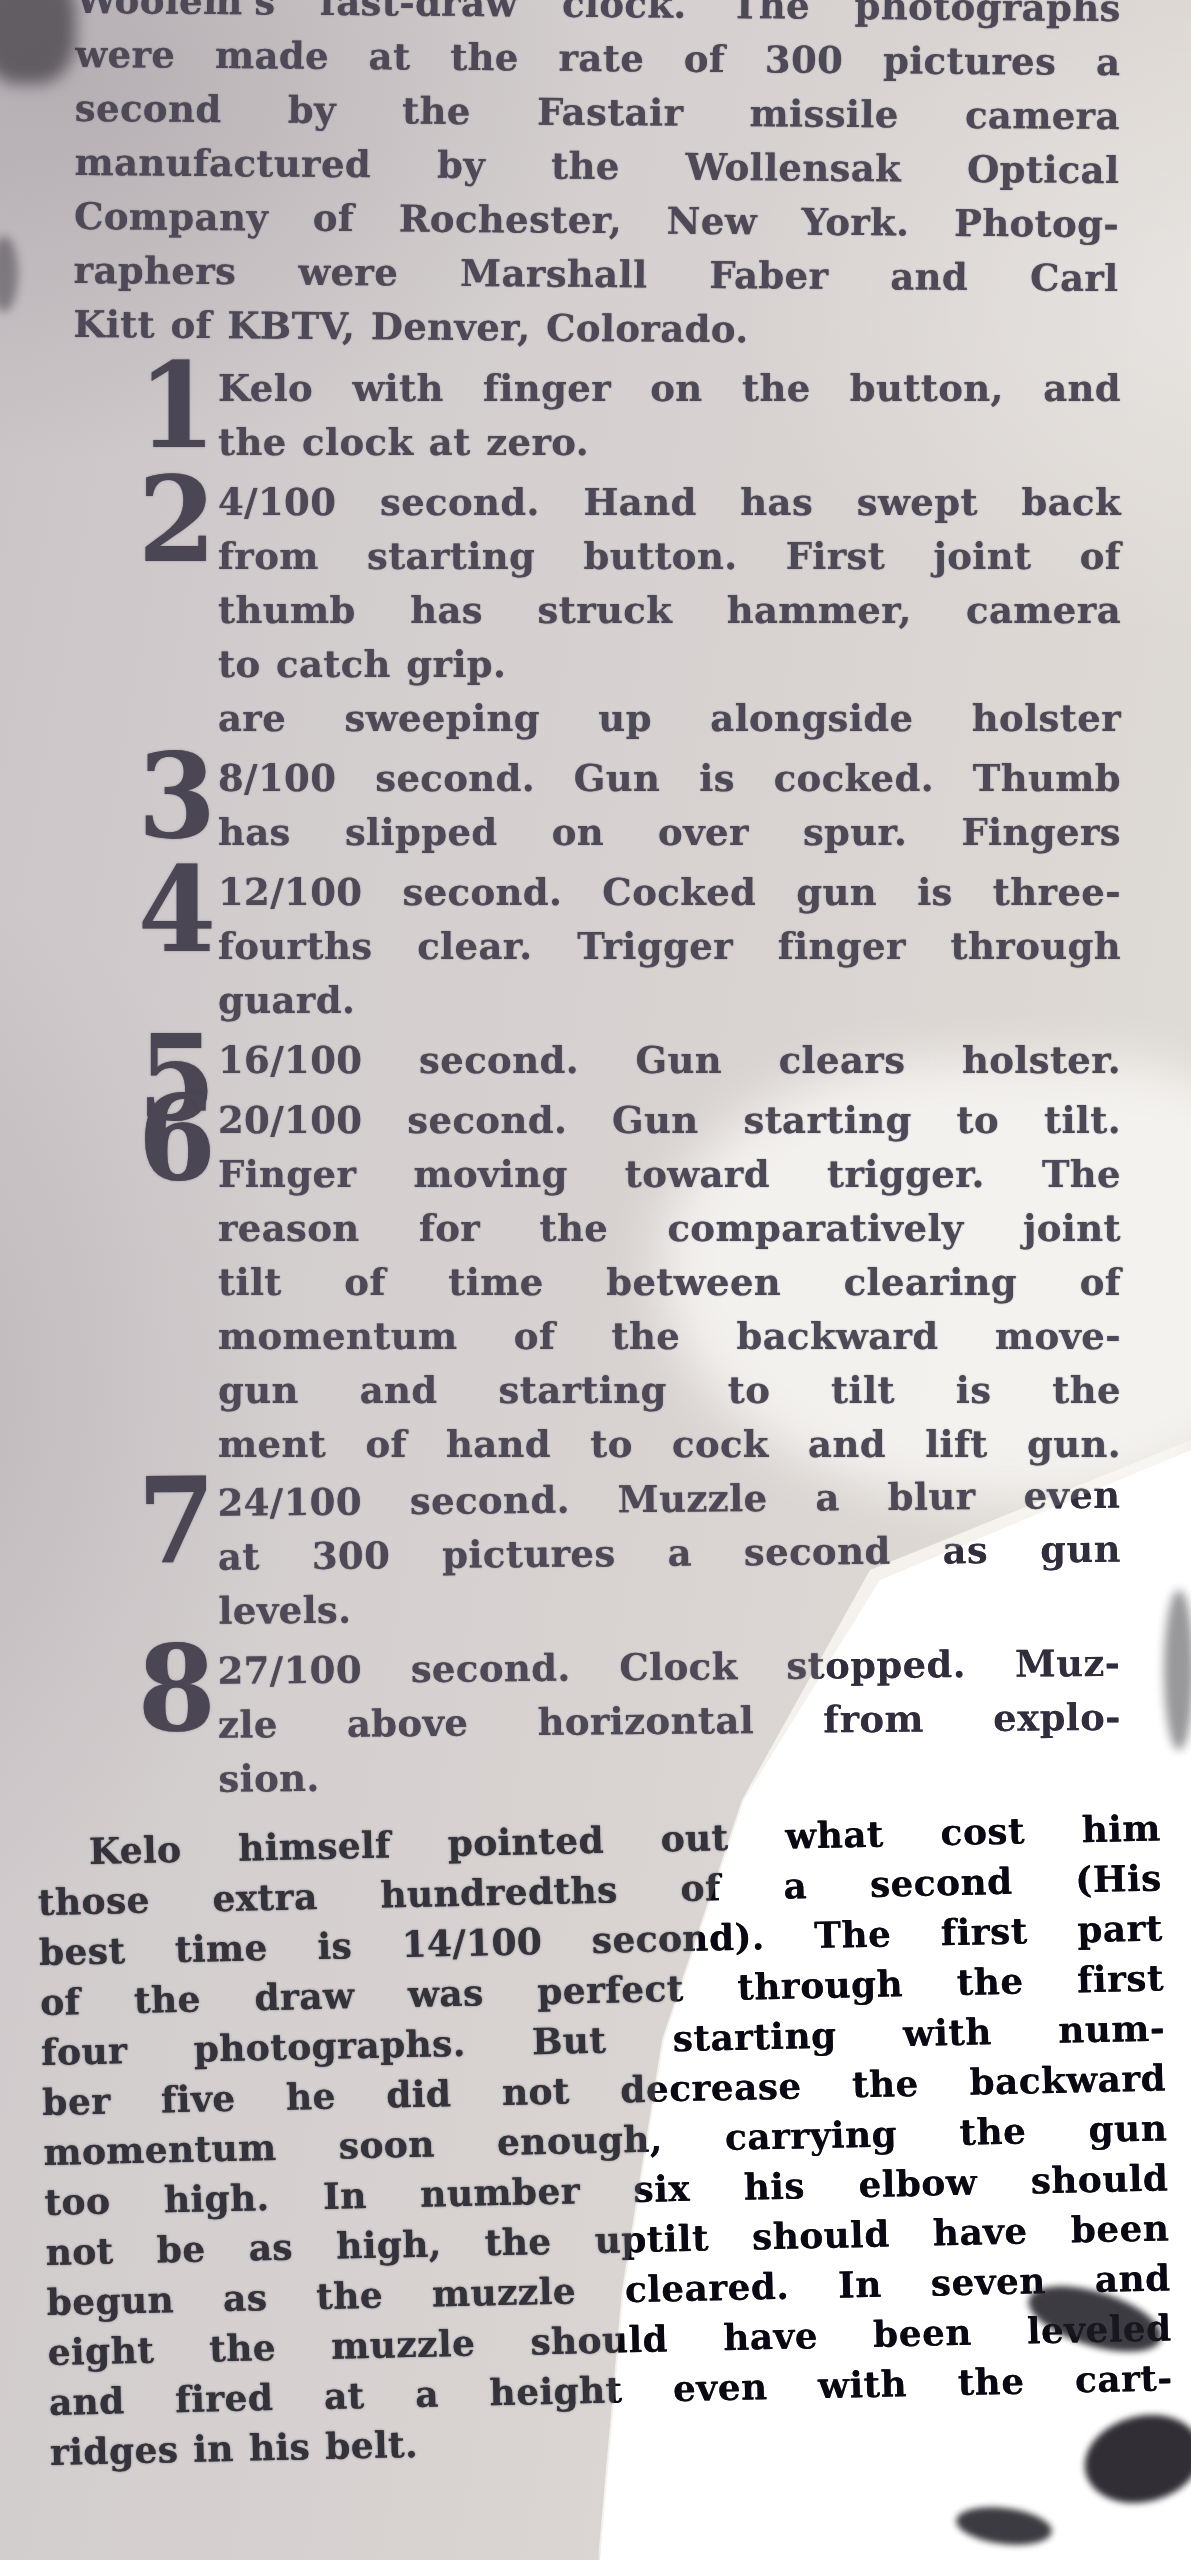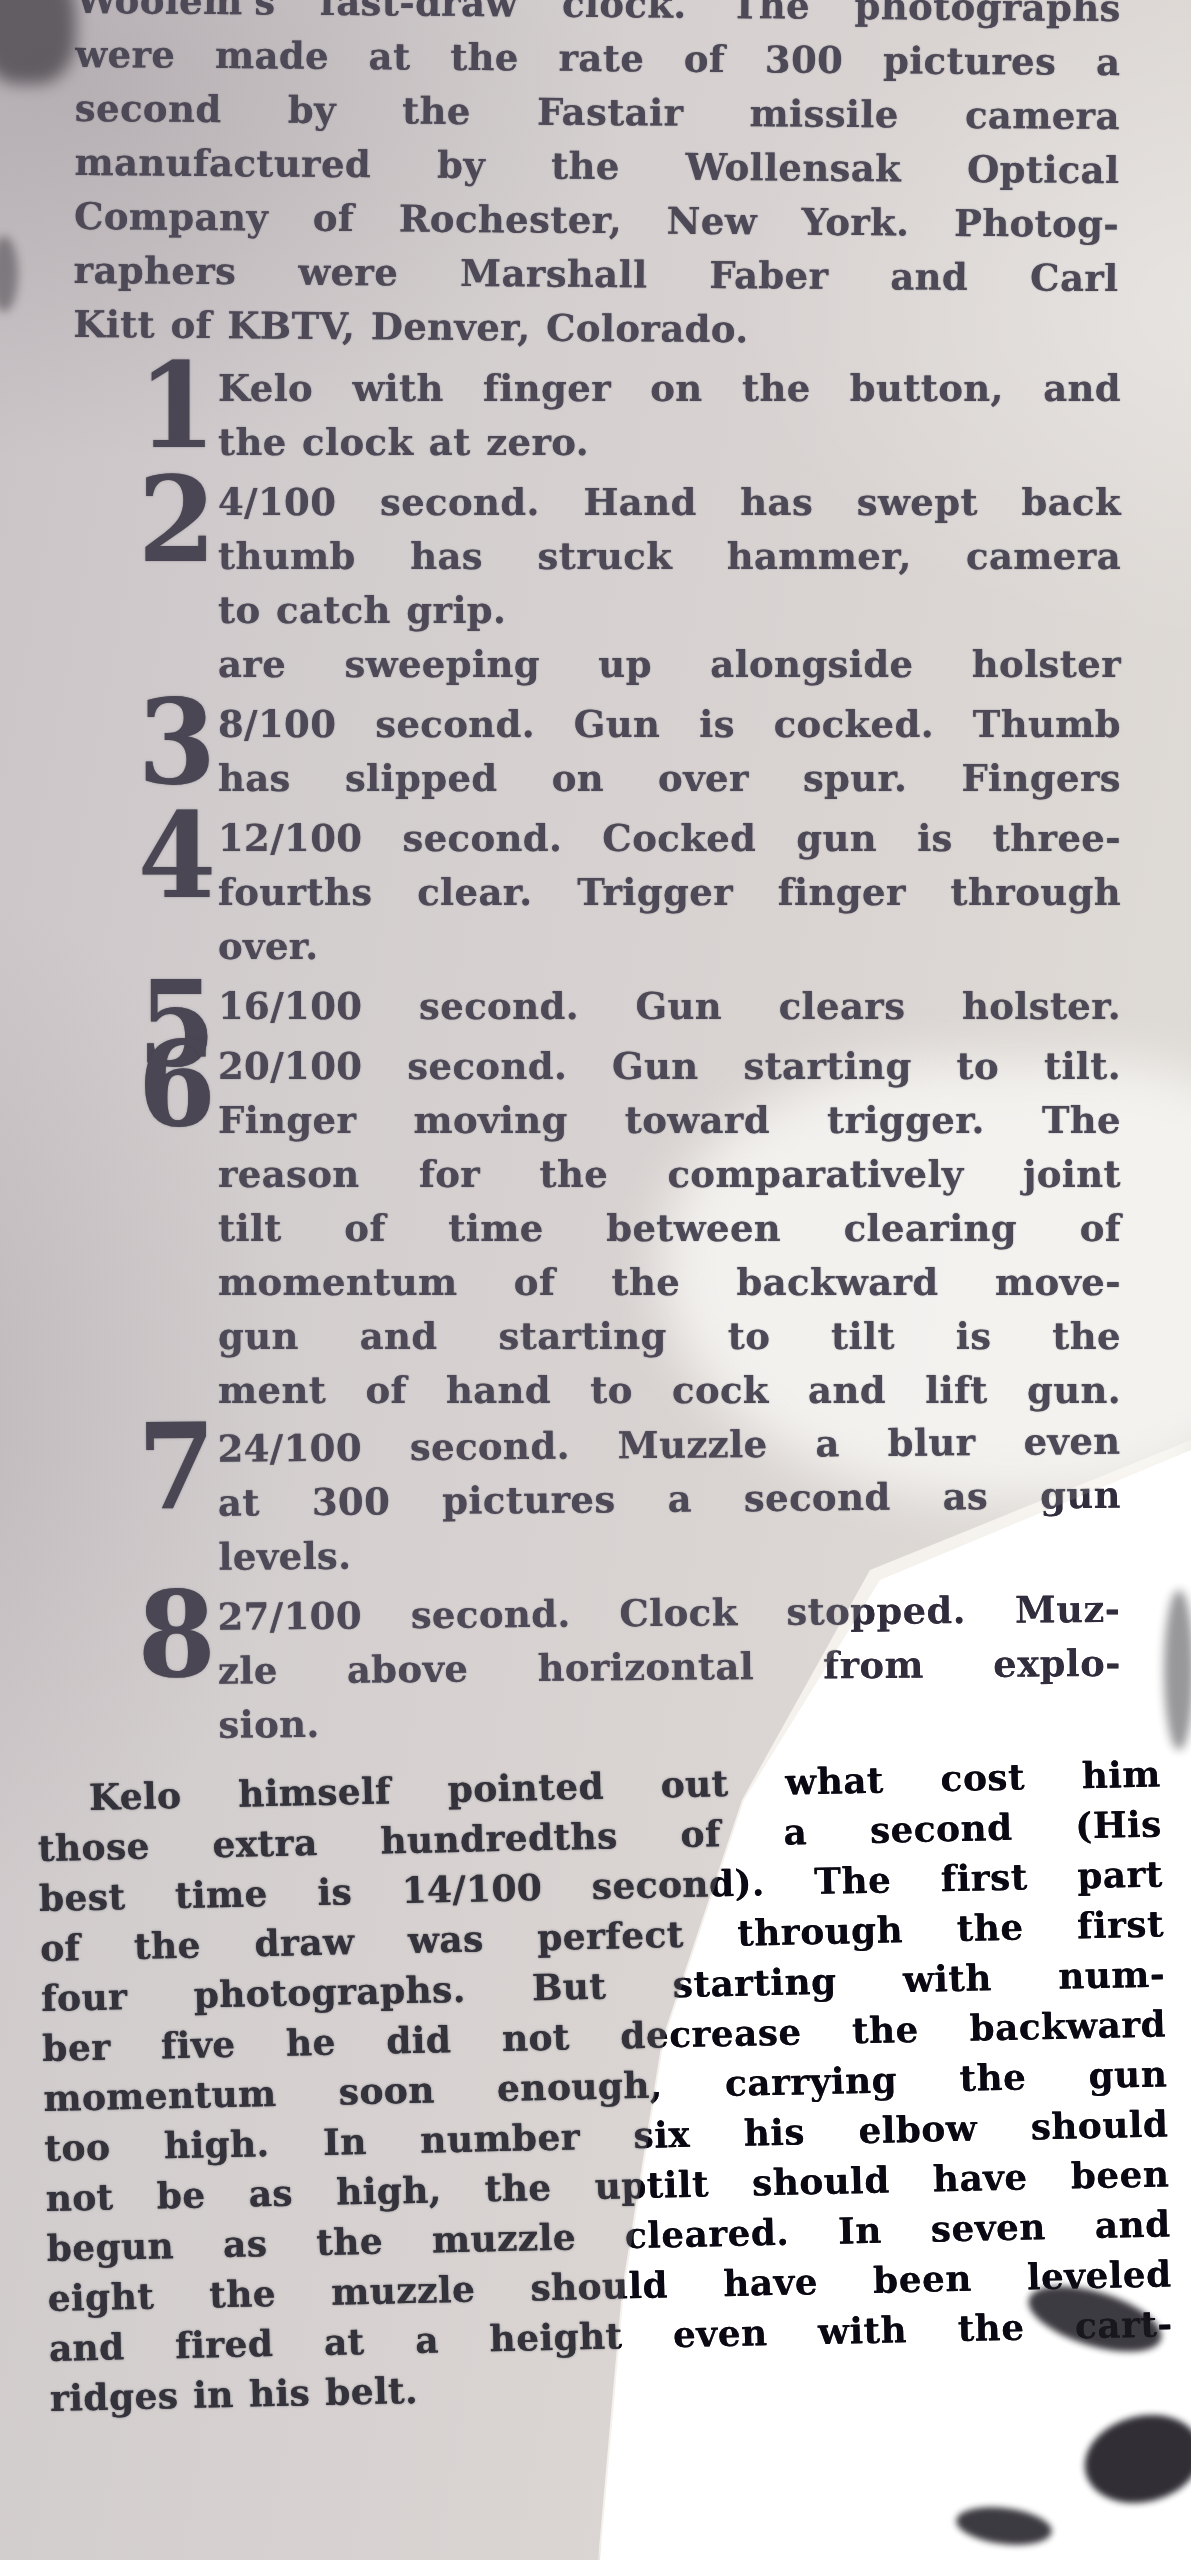--- a/index.html
+++ b/index.html
@@ -107,40 +107,41 @@
         <div class="step-body">
           <div class="line">Kelo with finger on the button, and</div>
           <div class="line short">the clock at zero.</div>
         </div>
       </div>
 
       <div class="step">
         <div class="step-num">2</div>
         <div class="step-body">
           <div class="line">4/100 second. Hand has swept back</div>
+          <div class="line">from starting button. First joint of</div>
           <div class="line">thumb has struck hammer, camera</div>
           <div class="line short">to catch grip.</div>
           <div class="line">are sweeping up alongside holster</div>
         </div>
       </div>
 
       <div class="step">
         <div class="step-num">3</div>
         <div class="step-body">
           <div class="line">8/100 second. Gun is cocked. Thumb</div>
           <div class="line">has slipped on over spur. Fingers</div>
         </div>
       </div>
 
       <div class="step">
         <div class="step-num">4</div>
         <div class="step-body">
           <div class="line">12/100 second. Cocked gun is three-</div>
           <div class="line">fourths clear. Trigger finger through</div>
-          <div class="line short">over.</div>
+          <div class="line short">guard.</div>
         </div>
       </div>
 
       <div class="step">
         <div class="step-num">5</div>
         <div class="step-body">
           <div class="line">16/100 second. Gun clears holster.</div>
         </div>
       </div>
 

